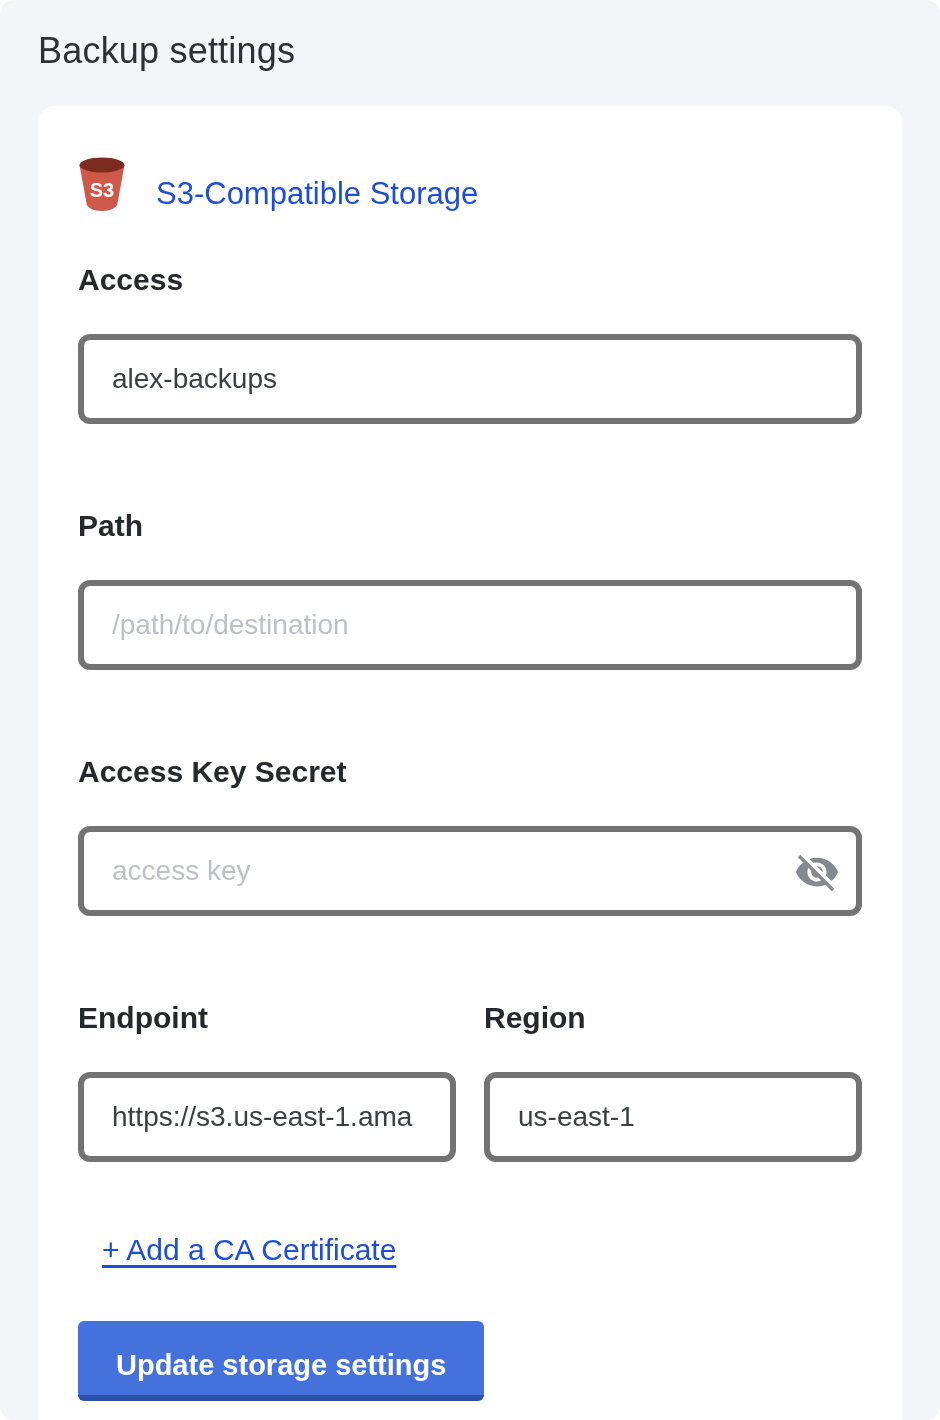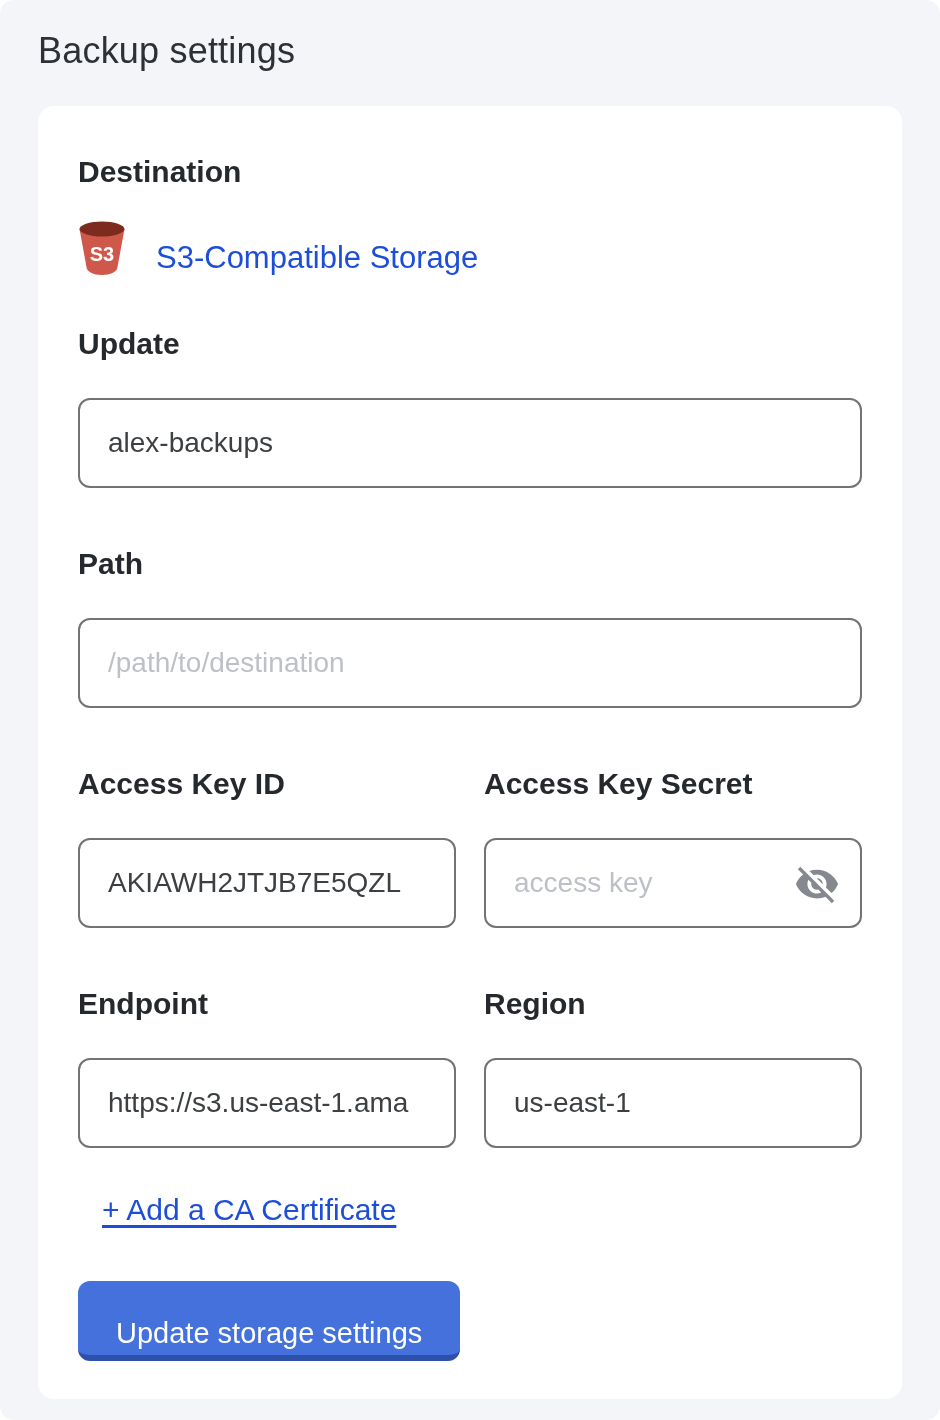--- a/index.html
+++ b/index.html
@@ -44,31 +44,31 @@
     margin-bottom: 50px;
   }
   .destination-value {
     font-size: 31px;
     color: #1d4ed8;
   }
   .text-input {
     display: block;
     width: 100%;
     height: 90px;
-    border: 2px solid #737373;
+    border: 6px solid #737373;
     border-radius: 12px;
     padding: 0 28px;
     font-family: "Liberation Sans", sans-serif;
     font-size: 28px;
     color: #3c4043;
     background: #ffffff;
     outline: none;
     white-space: nowrap;
     overflow: hidden;
-    margin-bottom: 58px;
+    margin-bottom: 84px;
   }
   .text-input::placeholder { color: #bdc1c7; opacity: 1; }
   .two-col {
     display: flex;
     gap: 28px;
   }
   .two-col .col { flex: 1 1 0; min-width: 0; }
   .input-wrap { position: relative; }
   .input-wrap .text-input { padding-right: 84px; }
   .icon-btn {
@@ -91,60 +91,55 @@
     text-underline-offset: 5px;
   }
   .primary-btn {
     display: inline-block;
     border: none;
     border-bottom: 6px solid #2d51a8;
     background: #4471dc;
     color: #ffffff;
     font-family: "Liberation Sans", sans-serif;
     font-size: 29px;
-    font-weight: normal;
-    padding: 16px 38px;
+    font-weight: bold;
+    padding: 8px 38px;
     height: 80px;
     line-height: 72px;
-    border-radius: 12px;
+    border-radius: 6px;
     cursor: pointer;
   }
 </style>
 </head>
 <body>
 
 <div class="screen">
   <div class="page-title">Backup settings</div>
 
   <div class="card">
 
-    <span class="field-label section-label">Destination</span>
 
     <div class="destination-row">
       <span style="line-height:0;">
         <svg width="48" height="56" viewBox="0 0 48 56" aria-hidden="true">
           <path d="M1.5 9 L8.5 47 C8.5 51.5 15.5 55 24 55 C32.5 55 39.5 51.5 39.5 47 L46.5 9 Z" fill="#ce594b"></path>
           <ellipse cx="24" cy="9" rx="22.5" ry="7.5" fill="#7e2b1f"></ellipse>
           <text x="24" y="41" text-anchor="middle" font-family="'Liberation Sans',sans-serif" font-size="20" font-weight="bold" fill="#ffffff">S3</text>
         </svg>
       </span>
       <span class="destination-value">S3-Compatible Storage</span>
     </div>
 
-    <label class="field-label">Update</label>
+    <label class="field-label">Access</label>
     <input class="text-input" type="text" value="alex-backups" style="">
 
     <label class="field-label">Path</label>
     <input class="text-input" type="text" placeholder="/path/to/destination" style="">
 
     <div class="two-col">
-      <div class="col">
-        <label class="field-label">Access Key ID</label>
-        <input class="text-input" type="text" value="AKIAWH2JTJB7E5QZL" style="">
-      </div>
       <div class="col">
         <label class="field-label">Access Key Secret</label>
         <div class="input-wrap">
           <input class="text-input" type="text" placeholder="access key" style="">
           <button class="icon-btn" type="button">
             <span>
               <svg width="46" height="46" viewBox="0 0 24 24" aria-hidden="true">
                 <path fill="#85898f" d="M12 7c2.76 0 5 2.24 5 5 0 .65-.13 1.26-.36 1.83l2.92 2.92c1.51-1.26 2.7-2.89 3.43-4.75-1.73-4.39-6-7.5-11-7.5-1.4 0-2.74.25-3.98.7l2.16 2.16C10.74 7.13 11.35 7 12 7zM2 4.27l2.28 2.28.46.46C3.08 8.3 1.78 10.02 1 12c1.73 4.39 6 7.5 11 7.5 1.55 0 3.03-.3 4.38-.84l.42.42L19.73 22 21 20.73 3.27 3 2 4.27zM7.53 9.8l1.55 1.55c-.05.21-.08.43-.08.65 0 1.66 1.34 3 3 3 .22 0 .44-.03.65-.08l1.55 1.55c-.67.33-1.41.53-2.2.53-2.76 0-5-2.24-5-5 0-.79.2-1.53.53-2.2zm4.31-.78l3.15 3.15.02-.16c0-1.66-1.34-3-3-3l-.17.01z"></path>
               </svg>
             </span>

